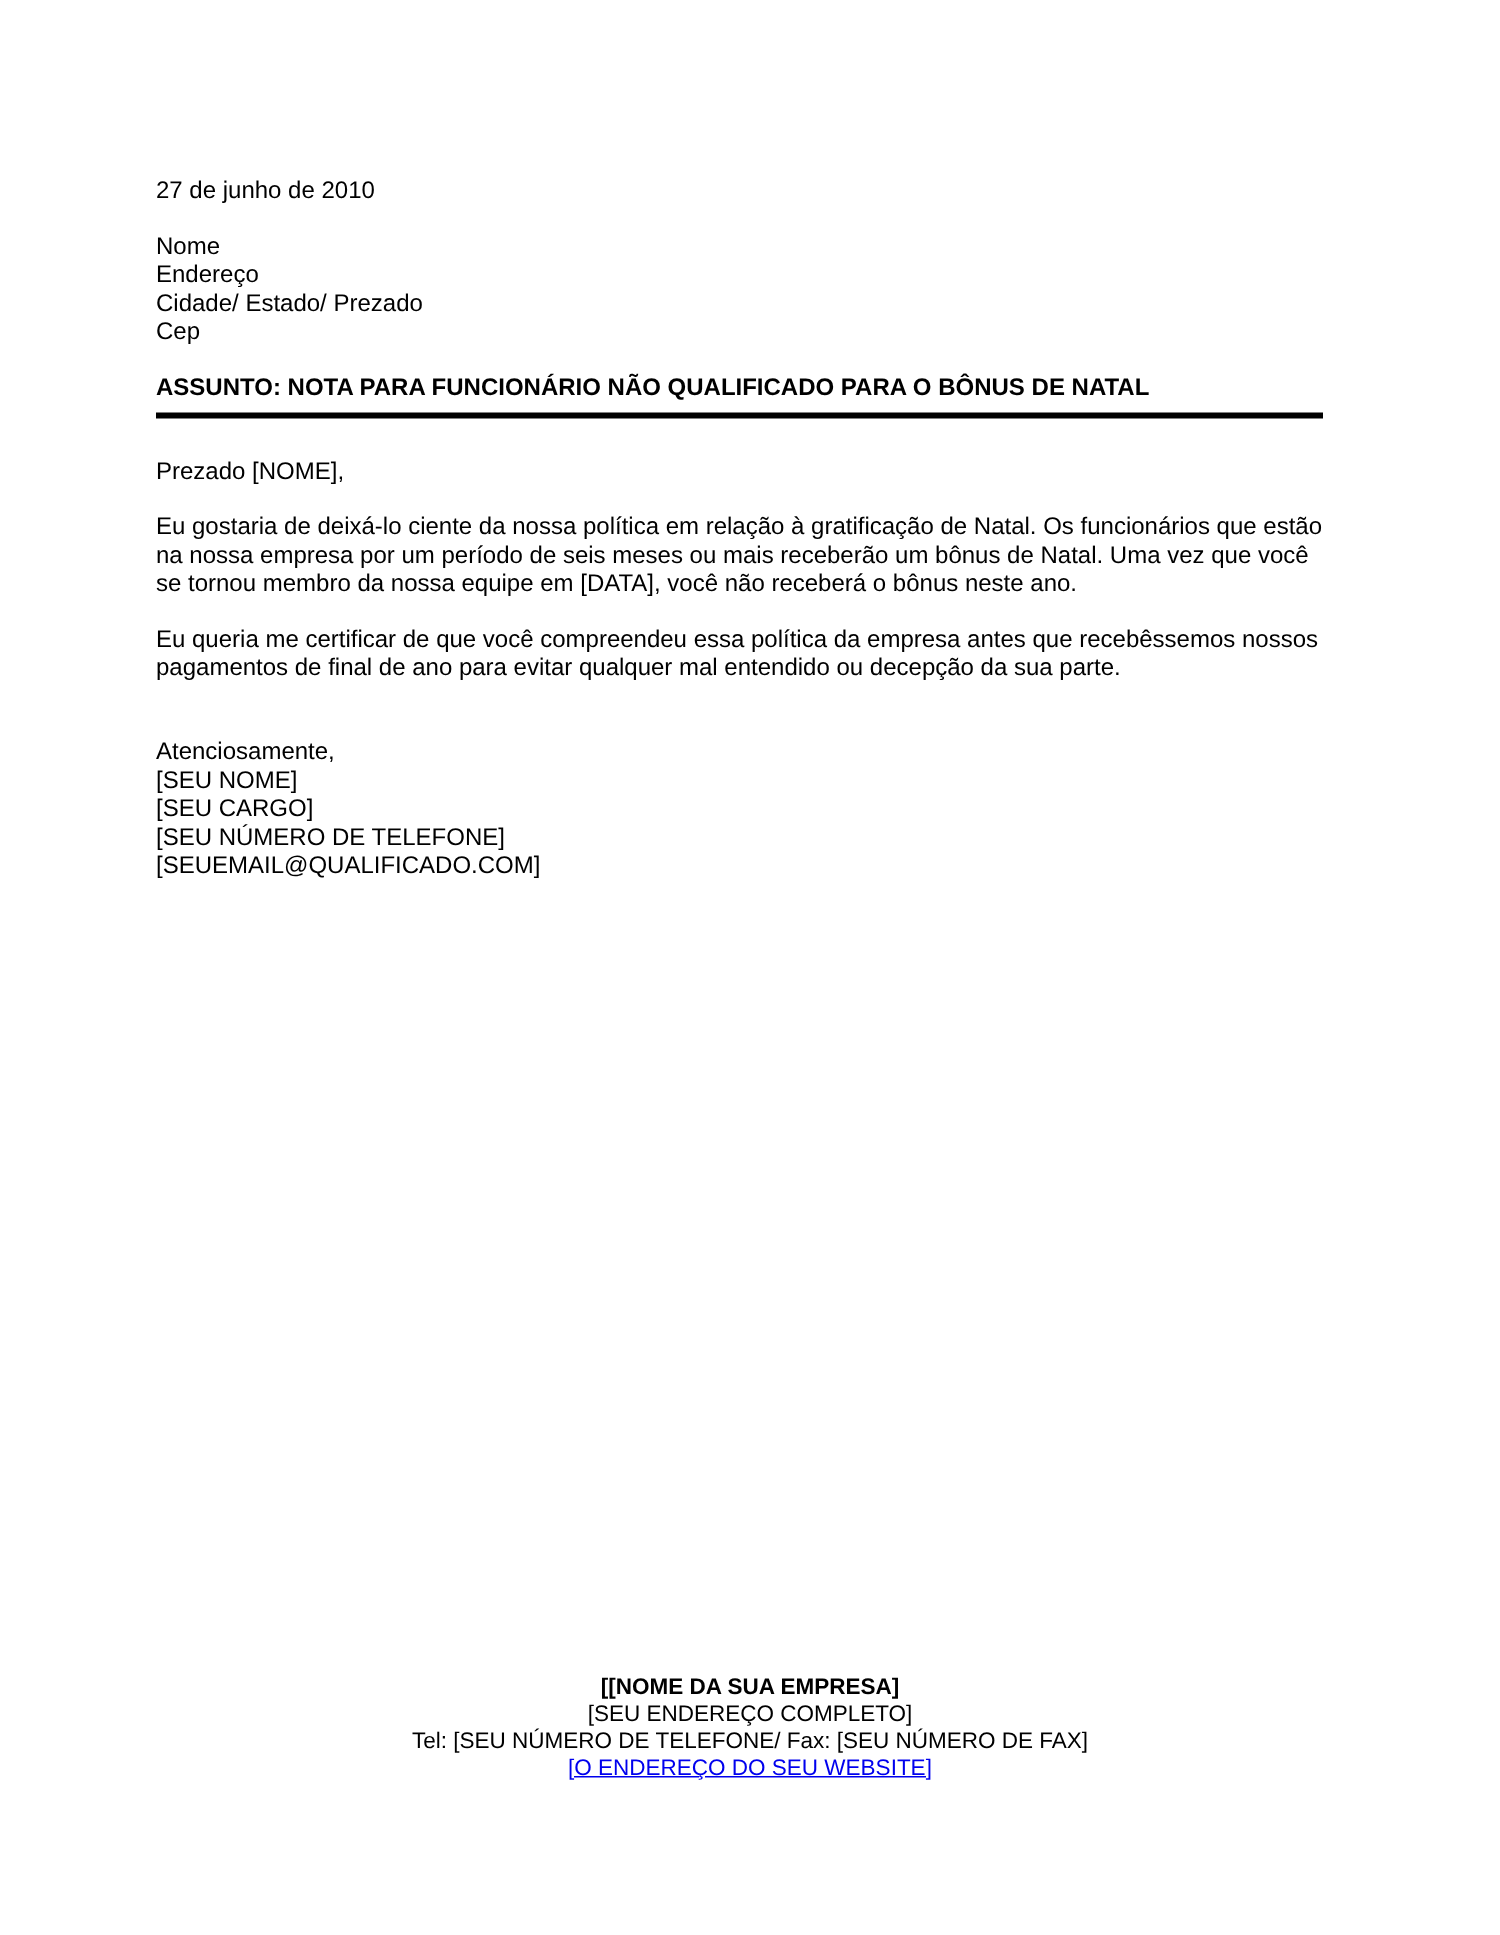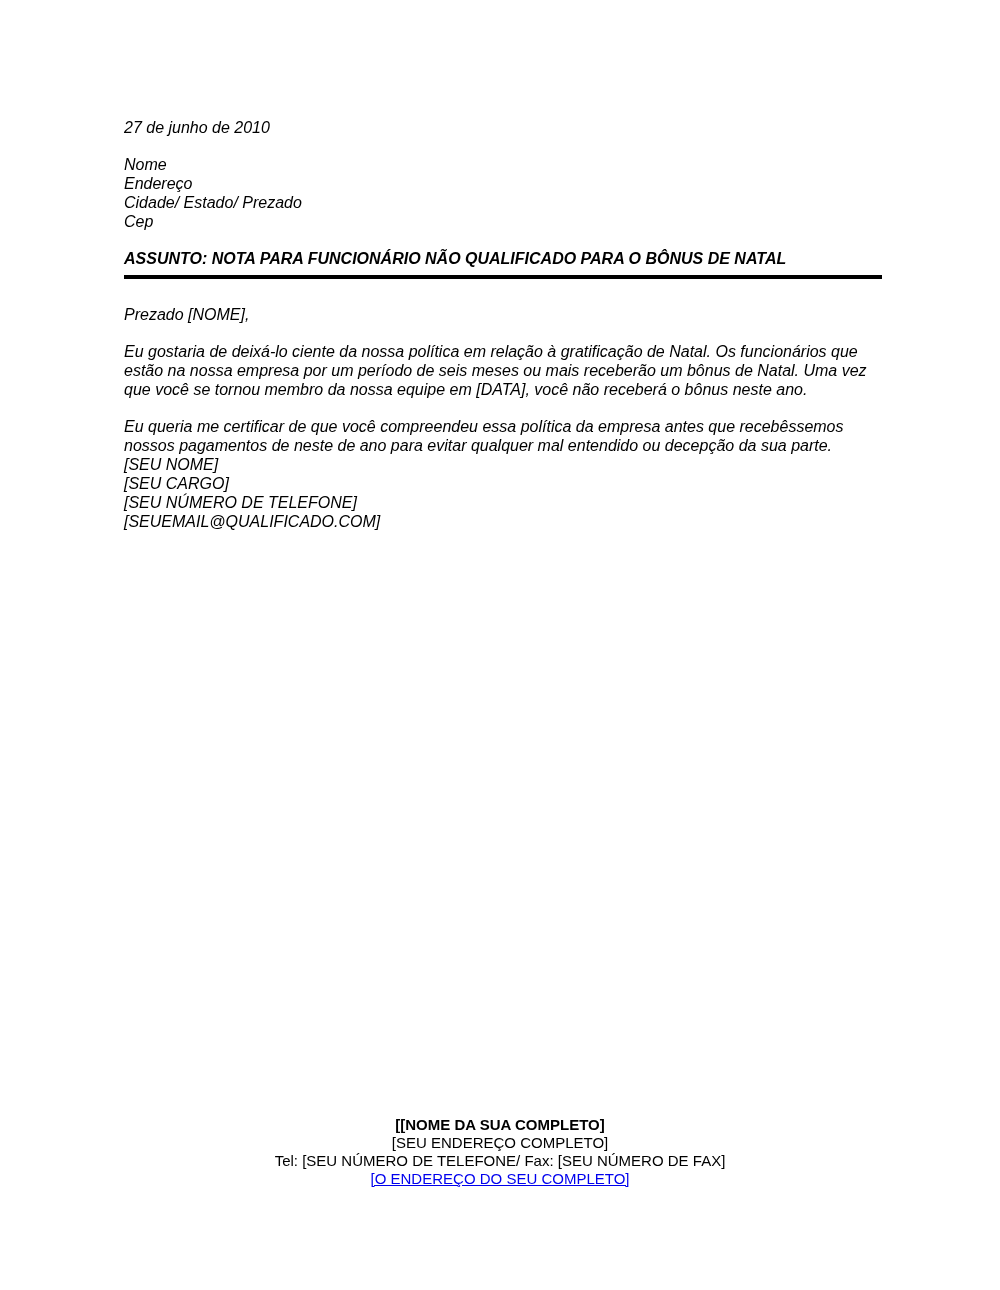--- a/index.html
+++ b/index.html
@@ -10,24 +10,23 @@
     height: 1290px;
     background: #ffffff;
     font-family: "Liberation Sans", sans-serif;
     font-size: 16px;
     line-height: 19px;
     color: #000000;
     overflow: hidden;
   }
   .content {
     position: absolute;
-    left: 124px;
+    left: 104px;
     right: 118px;
     top: 118px;
-    font-style: italic;
   }
   .date-line { margin-bottom: 18px; }
   .address-block div { }
   .subject {
     margin-top: 18px;
     font-weight: bold;
   }
   .divider {
     margin-top: 7px;
     height: 4px;
@@ -70,34 +69,35 @@
     </div>
 
     <div class="subject">ASSUNTO: NOTA PARA FUNCIONÁRIO NÃO QUALIFICADO PARA O BÔNUS DE NATAL</div>
 
     <div class="divider"></div>
 
     <div class="salutation">Prezado [NOME],</div>
 
     <div class="para">Eu gostaria de deixá-lo ciente da nossa política em relação à gratificação de Natal. Os funcionários que estão na nossa empresa por um período de seis meses ou mais receberão um bônus de Natal. Uma vez que você se tornou membro da nossa equipe em [DATA], você não receberá o bônus neste ano.</div>
 
-    <div class="para">Eu queria me certificar de que você compreendeu essa política da empresa antes que recebêssemos nossos pagamentos de neste de ano para evitar qualquer mal entendido ou decepção da sua parte.</div>
+    <div class="para">Eu queria me certificar de que você compreendeu essa política da empresa antes que recebêssemos nossos pagamentos de final de ano para evitar qualquer mal entendido ou decepção da sua parte.</div>
 
 
+    <div class="closing">Atenciosamente,</div>
 
     <div class="signature-block">
       <div>[SEU NOME]</div>
       <div>[SEU CARGO]</div>
       <div>[SEU NÚMERO DE TELEFONE]</div>
       <div>[SEUEMAIL@QUALIFICADO.COM]</div>
     </div>
 
   </div>
 
   <div class="footer">
-    <div class="company">[[NOME DA SUA COMPLETO]</div>
+    <div class="company">[[NOME DA SUA EMPRESA]</div>
     <div>[SEU ENDEREÇO COMPLETO]</div>
     <div>Tel: [SEU NÚMERO DE TELEFONE/ Fax: [SEU NÚMERO DE FAX]</div>
     <div>
-      <a>[O ENDEREÇO DO SEU COMPLETO]</a>
+      <a>[O ENDEREÇO DO SEU WEBSITE]</a>
     </div>
   </div>
 </div>
 
 </body></html>

